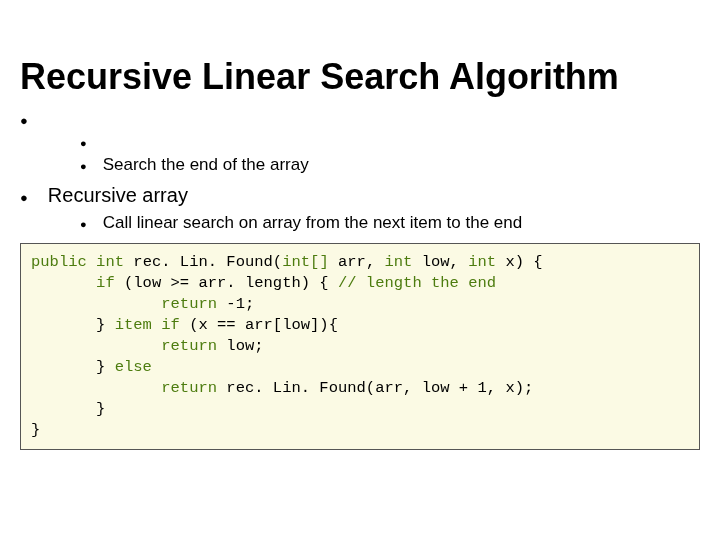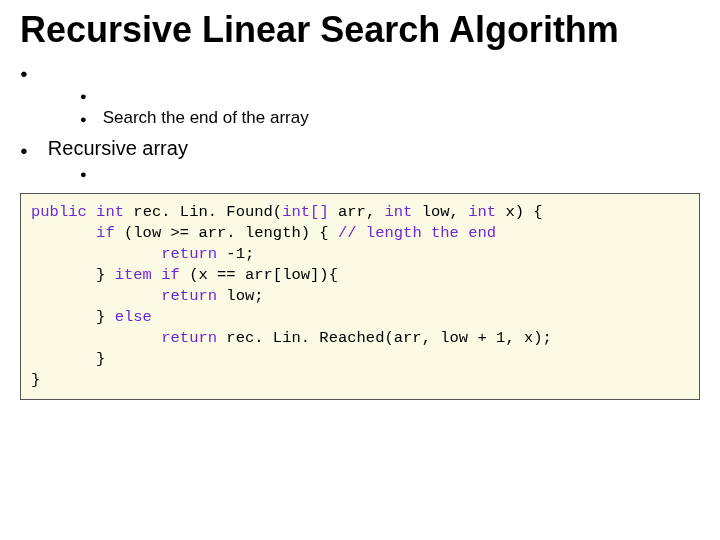--- a/index.html
+++ b/index.html
@@ -6,21 +6,22 @@
     margin: 0;
     padding: 0;
     width: 720px;
     height: 540px;
     font-family: Arial, Helvetica, sans-serif;
     background: #fff;
     color: #000;
     box-sizing: border-box;
   }
   .slide {
-    padding: 10px 20px 20px 20px;
+    padding: 17px 20px 20px 20px;
+    margin-top: 40px;
   }
   .title {
     font-size: 36px;
     font-weight: bold;
     line-height: 1.1;
     margin-bottom: 14px;
   }
   ul.outer {
     list-style: none;
     padding: 0;
@@ -58,21 +59,21 @@
   .codebox {
     border: 1px solid #555;
     background: #fbfae4;
     padding: 8px 10px;
     font-family: "Courier New", Courier, monospace;
     font-size: 15.5px;
     line-height: 1.35;
     white-space: pre;
     margin-top: 6px;
   }
-  .kw { color: #6d28d9; }
+  .kw { color: #4d7c0f; }
 </style>
 </head>
 <body>
 
 <div class="slide">
 
   <div class="title">Recursive Linear Search Algorithm</div>
 
   <ul class="outer">
     <li>
@@ -95,29 +96,30 @@
     </li>
     <li>
       <div class="row">
         <span class="bullet">●</span>
         <span>Recursive array</span>
       </div>
       <ul class="inner">
         <li>
           <div class="row">
             <span class="bullet">●</span>
+            <span>Call linear search on array from the next item to the end</span>
           </div>
         </li>
       </ul>
     </li>
   </ul>
 
   <div class="codebox"><span class="kw">public</span><span class="kw"> int</span><span> rec. Lin. Found(</span><span class="kw">int[]</span><span> arr, </span><span class="kw">int</span><span> low, </span><span class="kw">int</span><span> x) {</span>
 <span class="kw">       if</span><span> (low &gt;= arr. length) { </span><span class="kw">// length the end</span>
 <span class="kw">              return</span><span> -1;</span>
 <span>       } </span><span class="kw">item if</span><span> (x == arr[low]){</span>
 <span class="kw">              return</span><span> low;</span>
 <span>       } </span><span class="kw">else</span>
-<span class="kw">              return</span><span> rec. Lin. Reached(arr, low + 1, x);</span>
+<span class="kw">              return</span><span> rec. Lin. Found(arr, low + 1, x);</span>
 <span>       }</span>
 <span>}</span></div>
 
 </div>
 
 </body></html>

